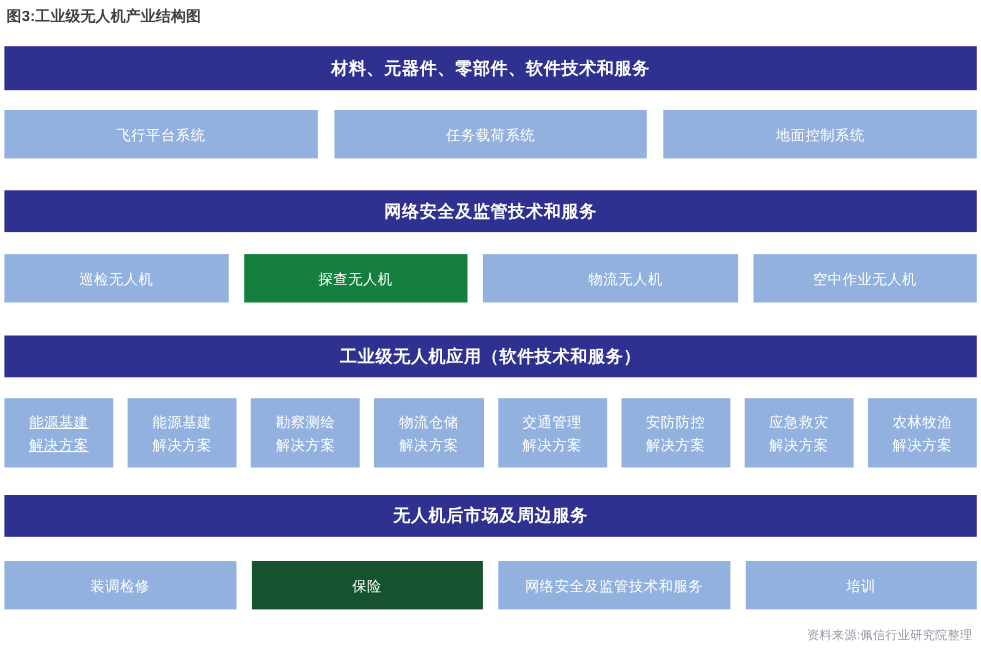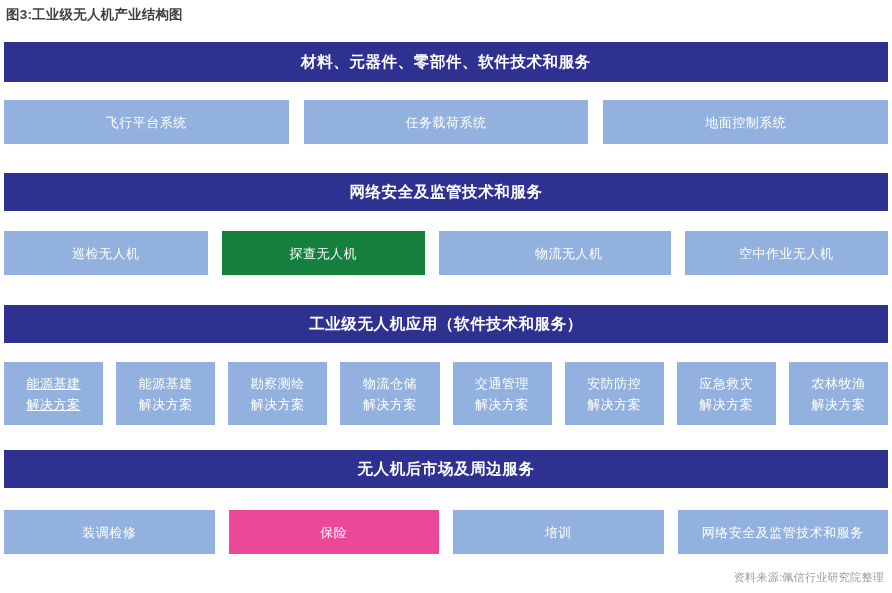--- a/index.html
+++ b/index.html
@@ -193,29 +193,29 @@
     </div>
 
     <div class="gap-after-row g3"></div>
 
     <div class="group">
       <div class="banner h2" style="background: rgb(47, 49, 145); color: rgb(255, 255, 255);">无人机后市场及周边服务</div>
       <div class="row r4">
         <div class="cell" style="flex-grow: 1; background: rgb(147, 177, 222); color: rgb(255, 255, 255);">
           <span class="line">装调检修</span>
         </div>
-        <div class="cell" style="flex-grow: 1; background: #ec4899; color: rgb(255, 255, 255);">
+        <div class="cell" style="flex-grow: 1; background: #14532d; color: rgb(255, 255, 255);">
           <span class="line">保险</span>
         </div>
         <div class="cell" style="flex-grow: 1; background: rgb(147, 177, 222); color: rgb(255, 255, 255);">
+          <span class="line">网络安全及监管技术和服务</span>
+        </div>
+        <div class="cell" style="flex-grow: 1; background: rgb(147, 177, 222); color: rgb(255, 255, 255);">
           <span class="line">培训</span>
         </div>
-        <div class="cell" style="flex-grow: 1; background: rgb(147, 177, 222); color: rgb(255, 255, 255);">
-          <span class="line">网络安全及监管技术和服务</span>
-        </div>
       </div>
     </div>
 
   </div>
 
   <div class="source" style="color: rgb(154, 154, 168);">资料来源:佩信行业研究院整理</div>
 
 </div>
 
 </body></html>

